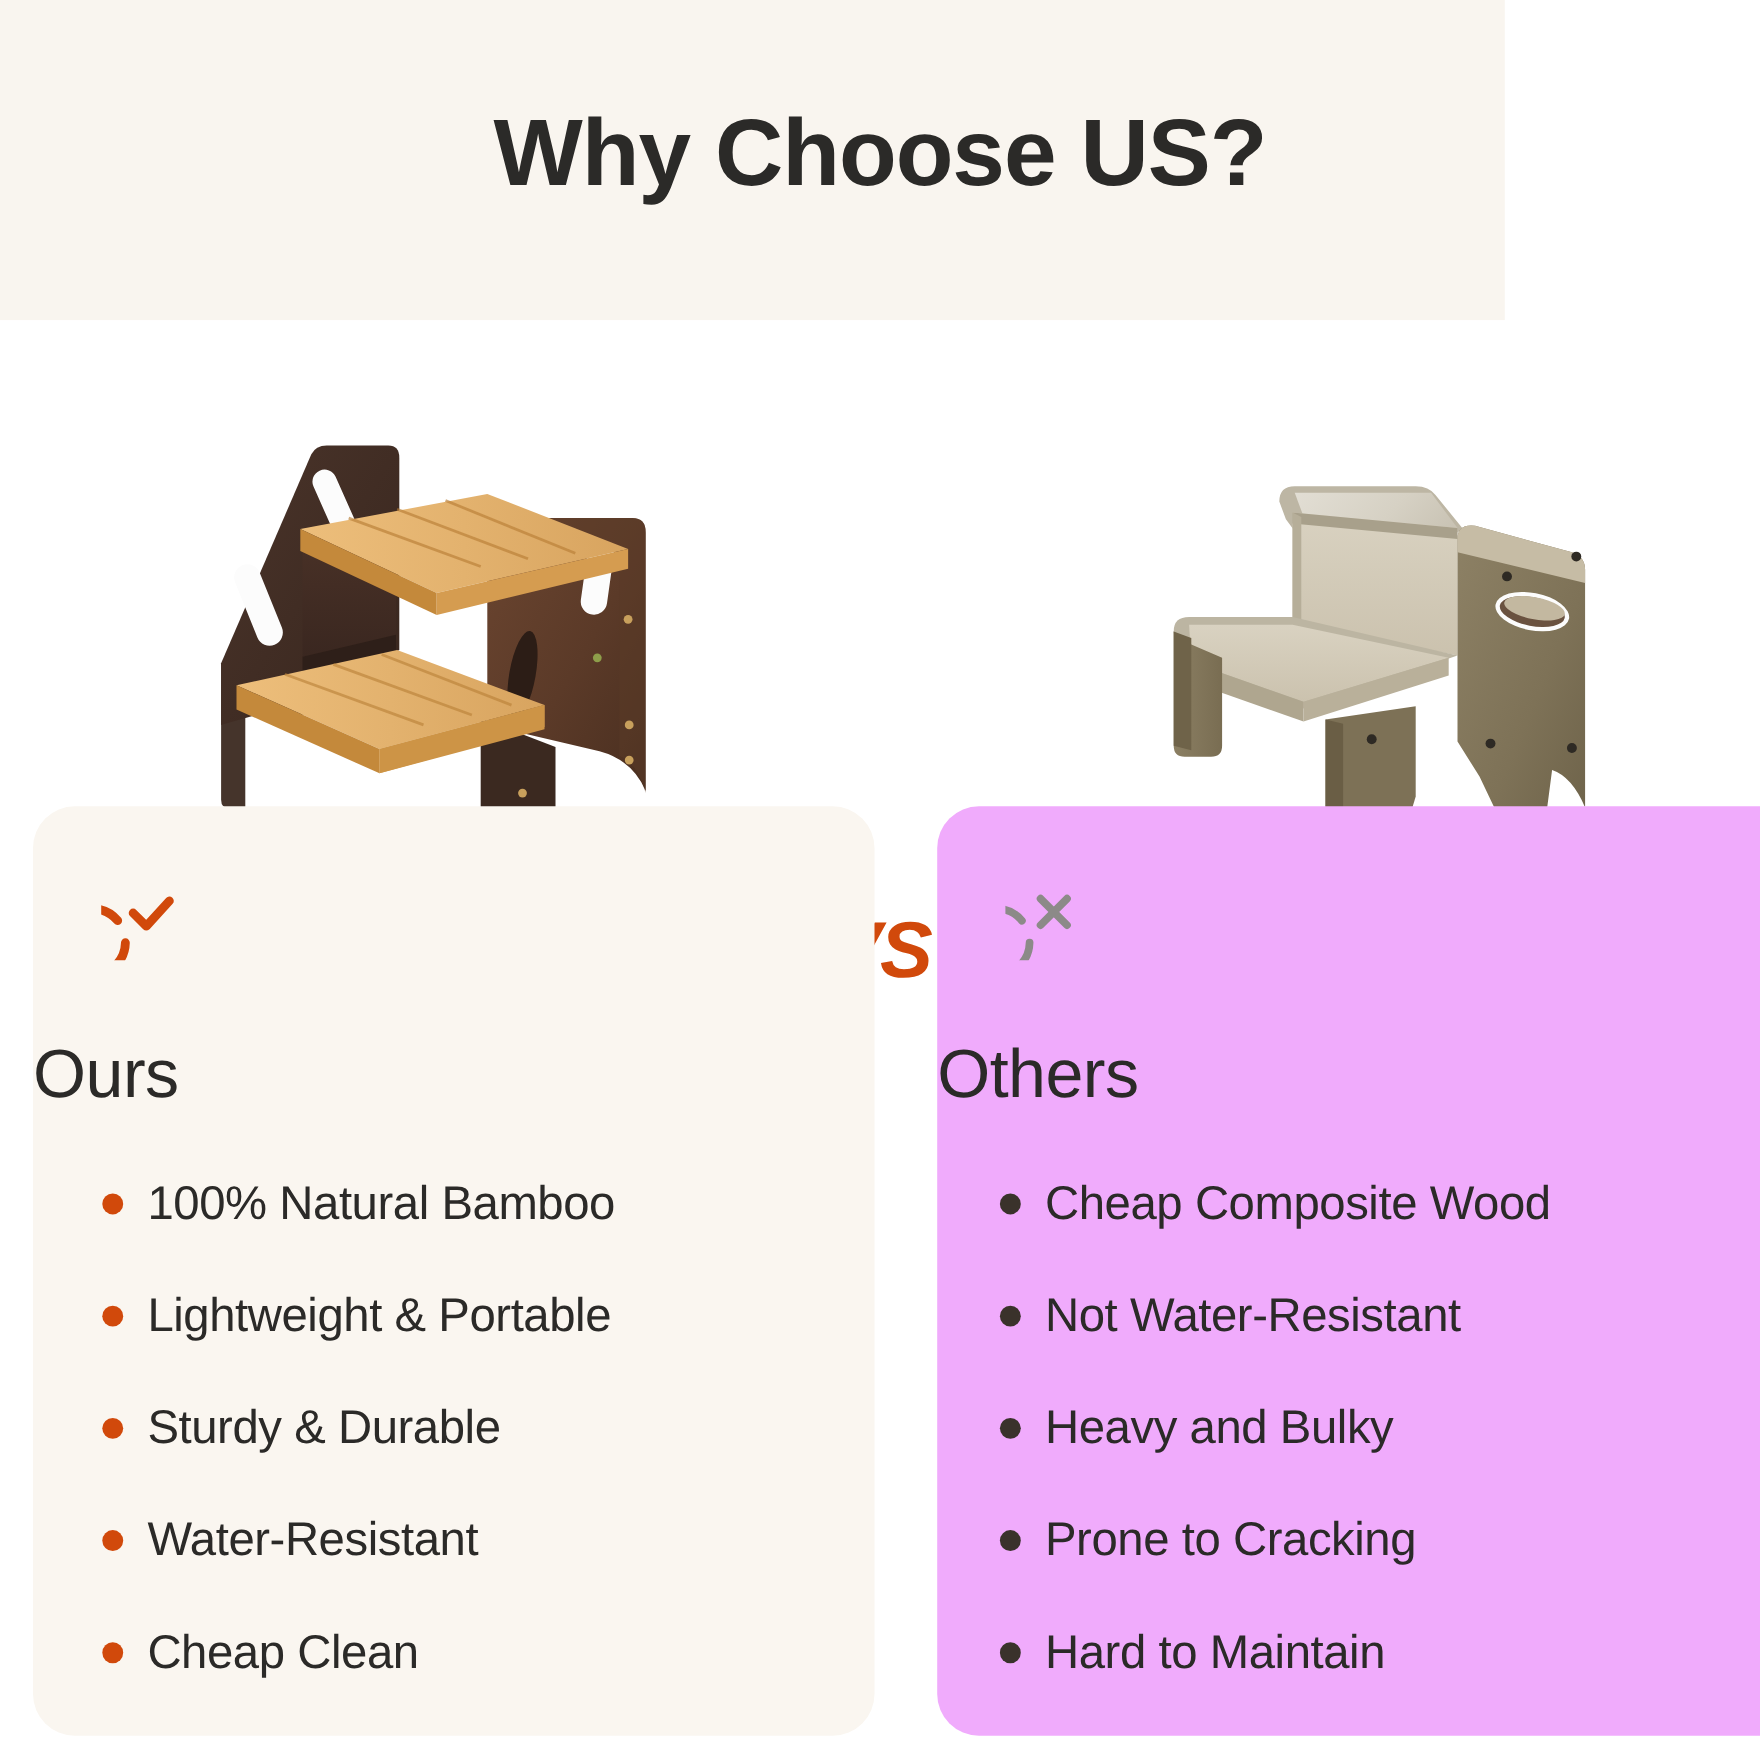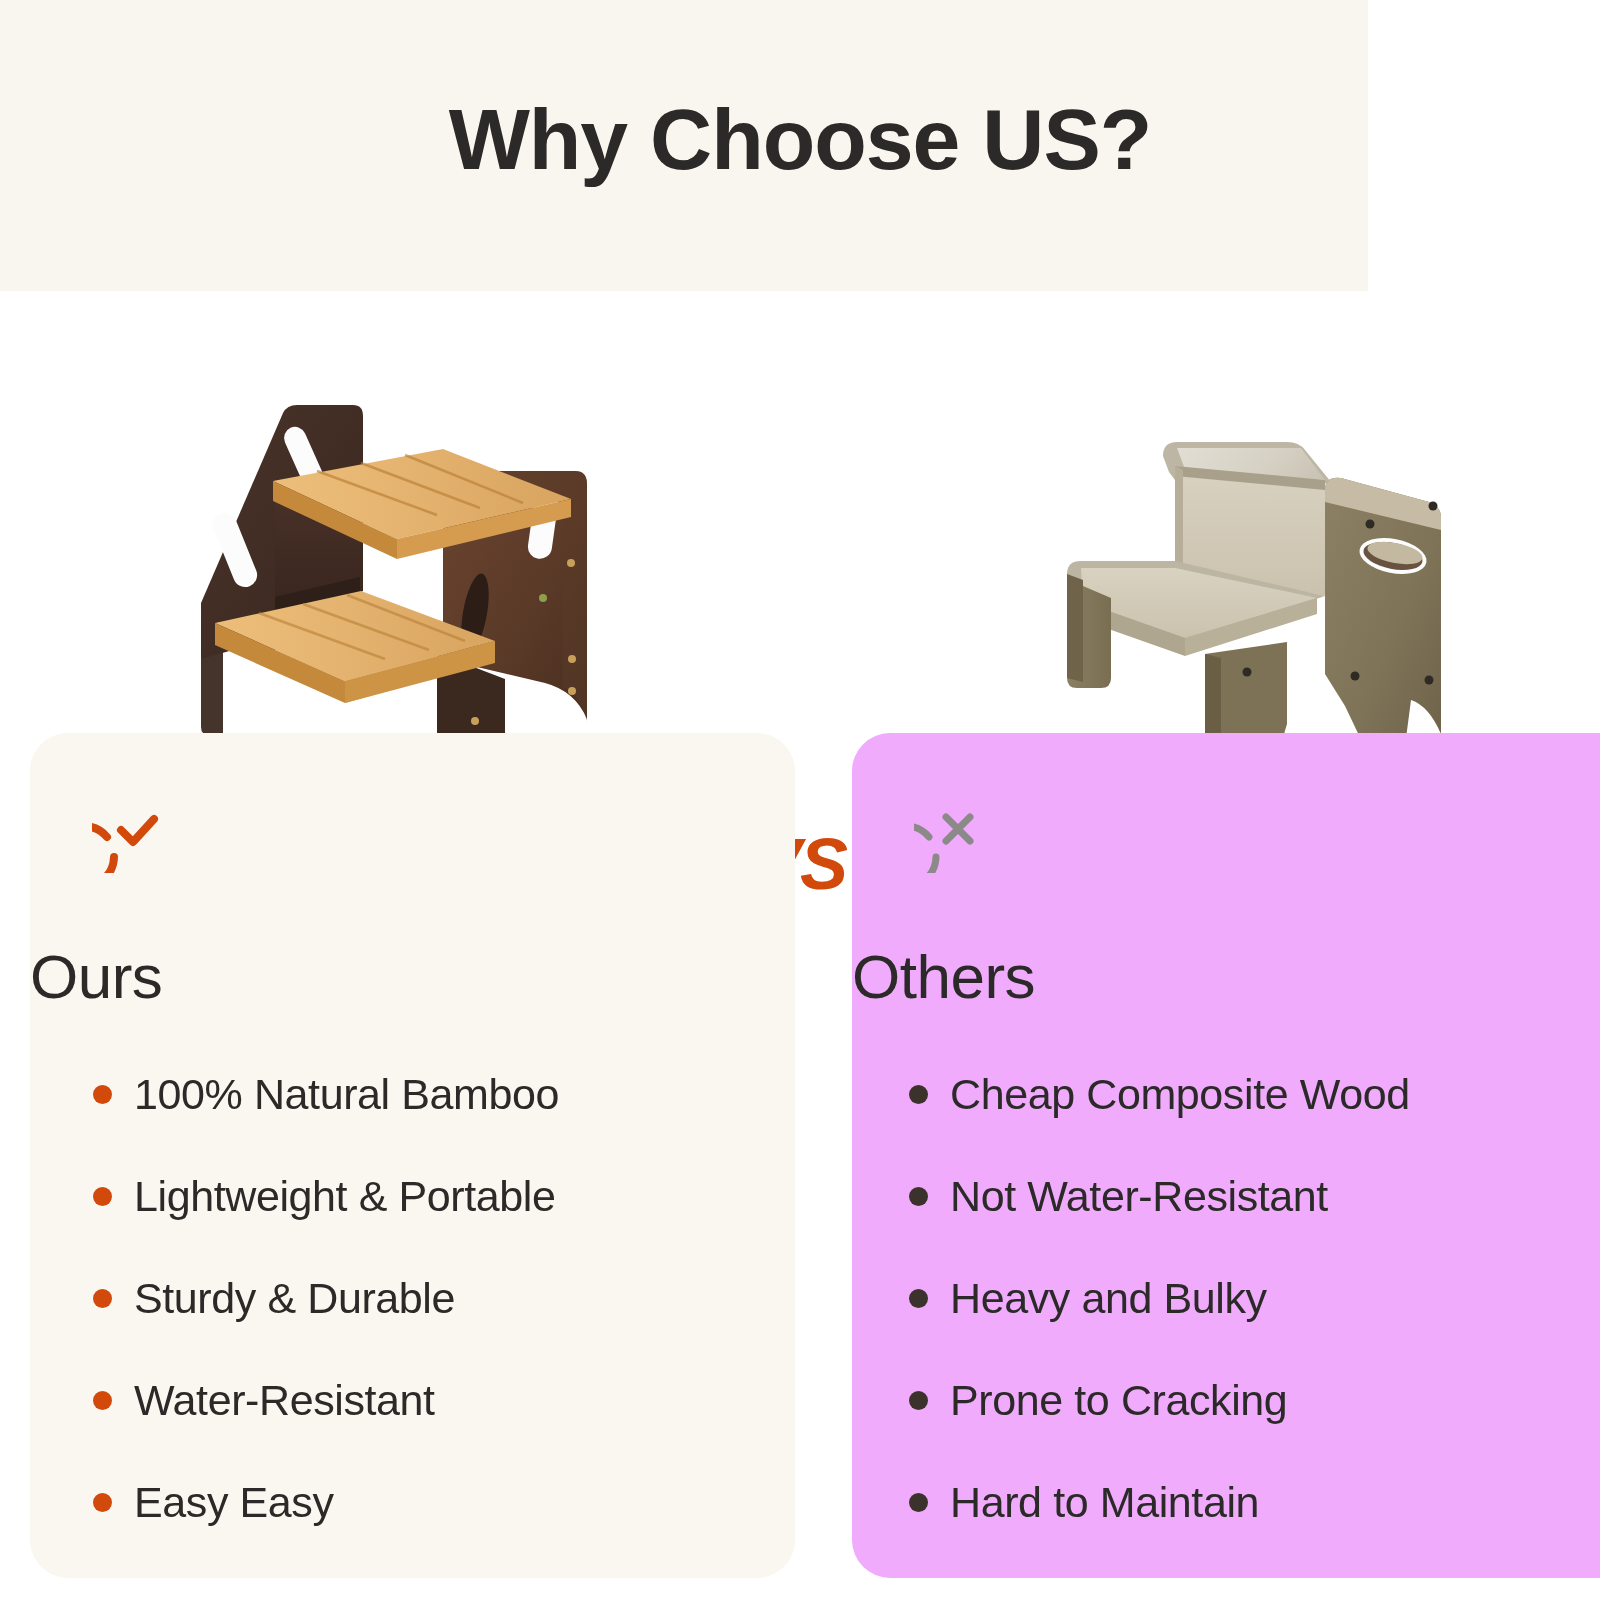--- a/index.html
+++ b/index.html
@@ -260,21 +260,21 @@
       <li class="bullet-item">
         <span class="bullet-dot"></span>
         <span class="bullet-text">Sturdy &amp; Durable</span>
       </li>
       <li class="bullet-item">
         <span class="bullet-dot"></span>
         <span class="bullet-text">Water-Resistant</span>
       </li>
       <li class="bullet-item">
         <span class="bullet-dot"></span>
-        <span class="bullet-text">Easy Easy</span>
+        <span class="bullet-text">Cheap Clean</span>
       </li>
     </ul>
   </div>
 
   <div class="card card-others">
 
     <div class="card-icon">
       <svg viewBox="0 0 88 88" width="88" height="88">
         <path d="M22 72 A30 30 0 1 1 15 52" stroke="#8C8A88" stroke-width="7" fill="none" stroke-linecap="round"></path>
         <path d="M32 32 L56 56 M56 32 L32 56" stroke="#8C8A88" stroke-width="7" fill="none" stroke-linecap="round"></path>

